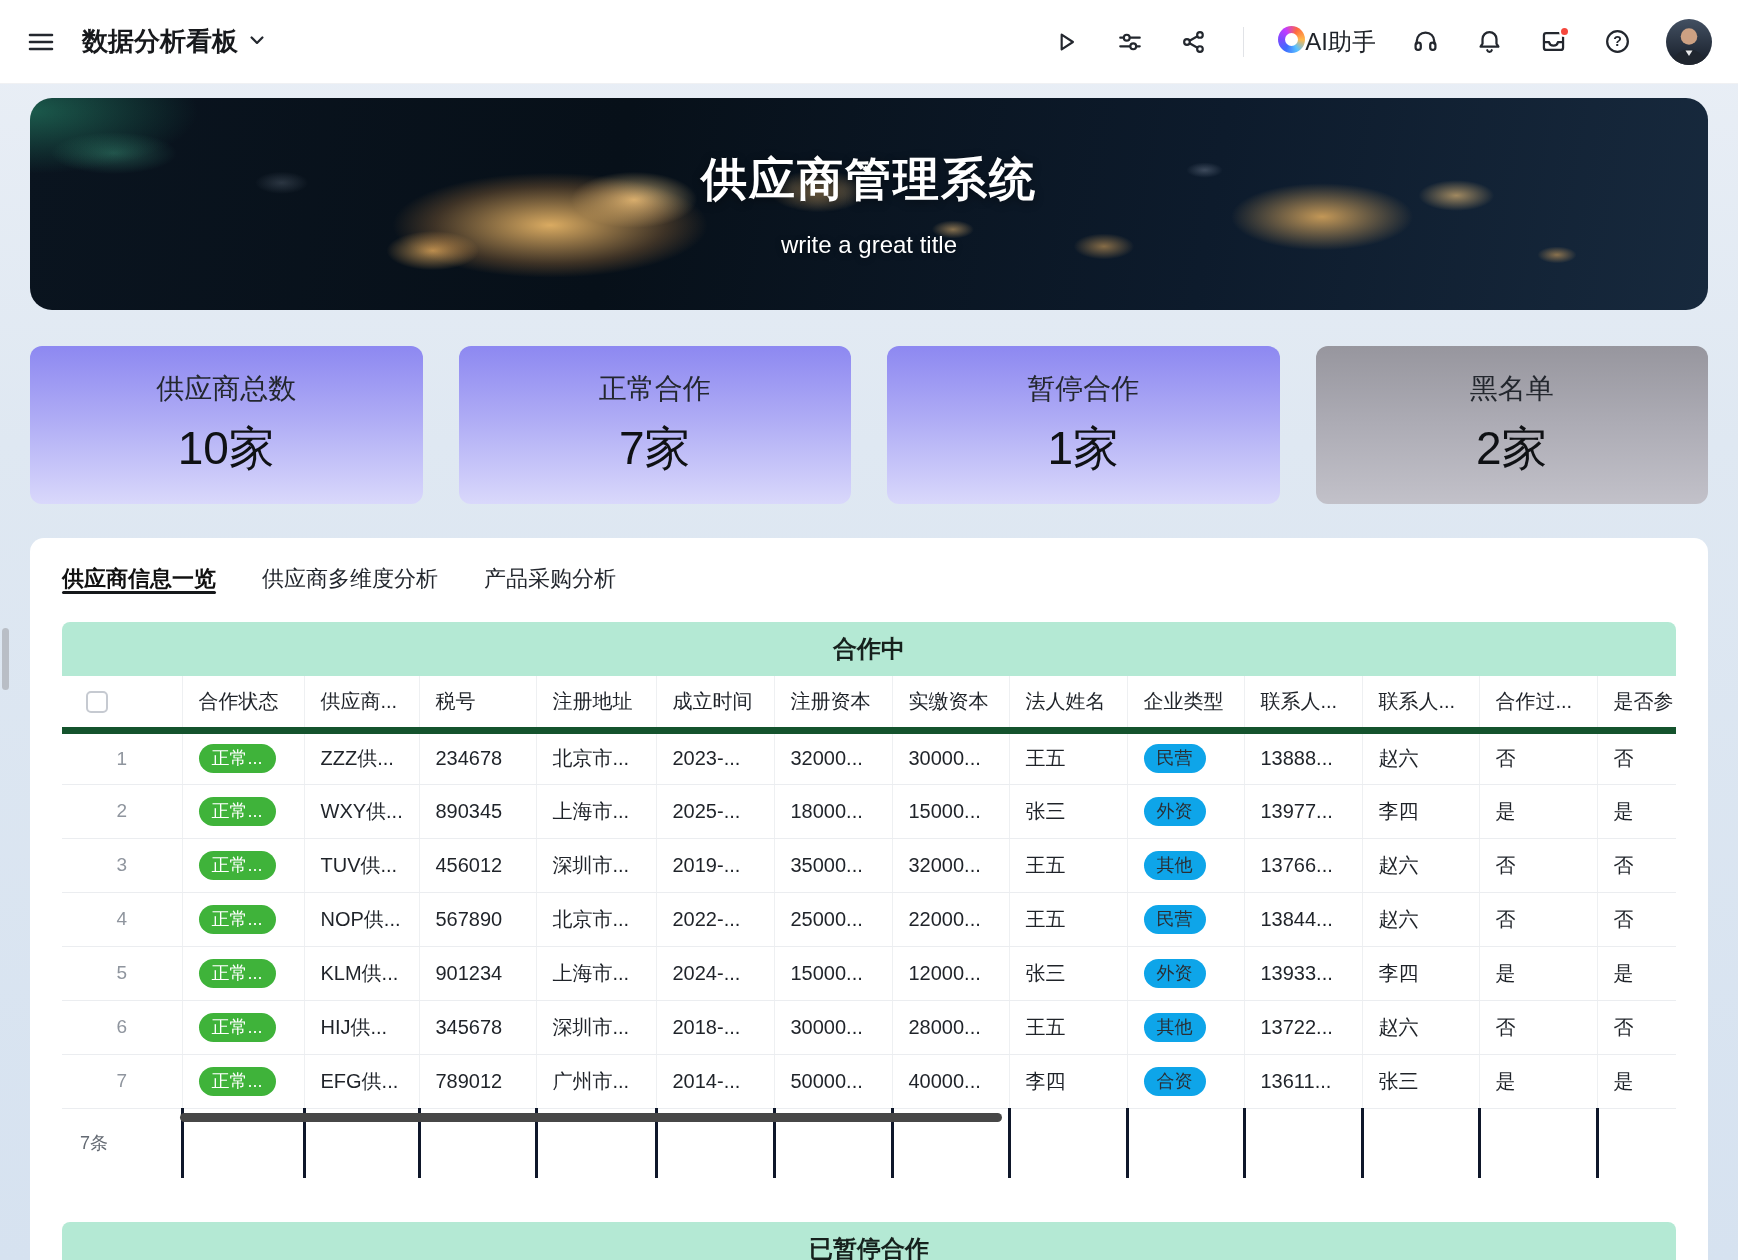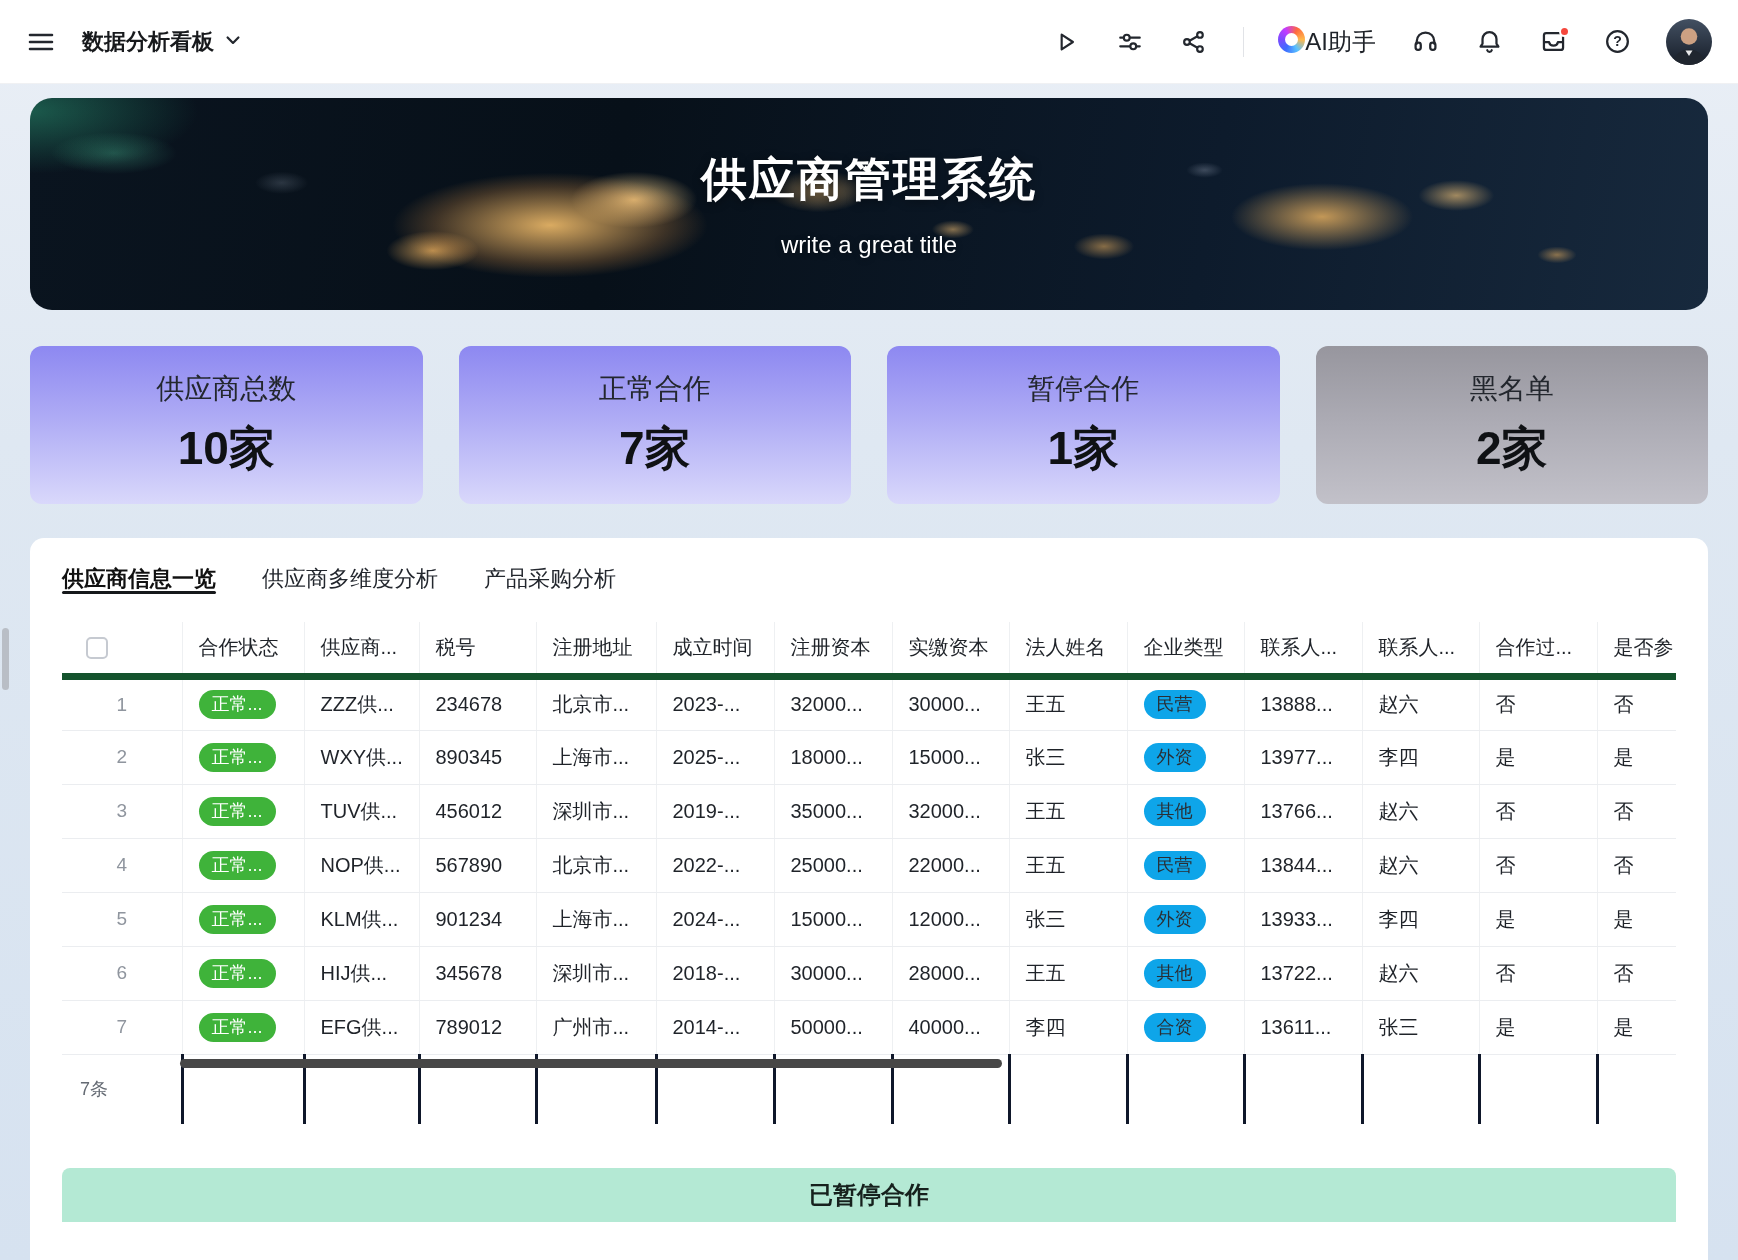--- a/index.html
+++ b/index.html
@@ -13,21 +13,21 @@
 
   
   .topbar {
     height:84px; background:#ffffff; display:flex; align-items:center;
     padding:0 26px; border-bottom:1px solid #f0f1f3;
   }
   .tb-left { display:flex; align-items:center; }
   .icon-btn { width:30px; height:30px; display:flex; align-items:center; justify-content:center; cursor:pointer; position:relative; }
   .icon-btn svg { display:block; }
   .tb-title-group { display:flex; align-items:center; gap:10px; margin-left:26px; cursor:pointer; }
-  .tb-title { font-size:22px; font-weight:700; color:#17191c;text-align:right; }
+  .tb-title { font-size:26px; font-weight:700; color:#17191c;text-align:right; }
   .tb-right { margin-left:auto; display:flex; align-items:center; gap:34px; }
   .divider { width:1px; height:30px; background:#e1e3e7; }
   .ai-group { display:flex; align-items:flex-start; cursor:pointer; }
   .ai-logo { width:27px; height:27px; border-radius:50%; position:relative;
     background:conic-gradient(from 210deg,#3d6bff,#7a4bff,#c43bff,#ff6a3d,#ffb84b,#59c1ff,#3d6bff); }
   .ai-logo::after { content:""; position:absolute; inset:7px; background:#fff; border-radius:50%; }
   .ai-label { font-size:24px; font-weight:500; color:#1f2329; }
   .red-dot { position:absolute; top:-1px; right:-2px; width:11px; height:11px; background:#f5473d; border-radius:50%; border:2px solid #fff; }
   .avatar { width:46px; height:46px; border-radius:50%; overflow:hidden; display:block; cursor:pointer; }
 
@@ -53,21 +53,21 @@
   .hero-inner { position:absolute; inset:0; display:flex; flex-direction:column; align-items:center; justify-content:center; color:#fff; }
   .hero-title { font-size:46px; font-weight:700; letter-spacing:2px; text-shadow:0 2px 10px rgba(0,0,0,.45); }
   .hero-sub { margin-top:20px; font-size:24px; font-weight:500; text-shadow:0 1px 6px rgba(0,0,0,.4); }
 
   
   .stats { display:flex; gap:36px; margin:36px 30px 0; }
   .stat-card { flex:1; height:158px; border-radius:12px; display:flex; flex-direction:column; align-items:center; justify-content:center; }
   .stat-card.purple { background:linear-gradient(180deg,#8d88f1 0%,#aeabf5 45%,#d9d8fb 100%); }
   .stat-card.gray   { background:linear-gradient(180deg,#97969e 0%,#adacb5 50%,#c2c1c9 100%); }
   .stat-label { font-size:28px; font-weight:500; color:#23272e; }
-  .stat-value { font-size:46px; font-weight:700; color:#0f1114; margin-top:10px; }
+  .stat-value { font-size:46px; font-weight:400; color:#0f1114; margin-top:10px; }
 
   
   .panel { margin:34px 30px 0; background:#fff; border-radius:14px 14px 0 0; padding:26px 32px 60px; min-height:700px; }
   .tabs { display:flex; gap:46px; }
   .tab { font-size:22px; color:#23272e; position:relative; cursor:pointer; white-space:nowrap; }
   .tab.active { font-weight:700; color:#111; }
   .tab.active::after { content:""; position:absolute; left:0; right:0; bottom:0; height:3px; background:#16181b; border-radius:2px; }
 
   
   .table-section { margin-top:28px; }
@@ -208,20 +208,21 @@
   </section>
 
   <section class="panel">
     <div class="tabs">
       <div class="tab active">供应商信息一览</div>
       <div class="tab">供应商多维度分析</div>
       <div class="tab">产品采购分析</div>
     </div>
 
     <div class="table-section">
+      <div class="group-header">合作中</div>
       <div class="table-wrap">
         <table>
           <colgroup>
             <col style="width:120px">
               <col style="width:122px">
               <col style="width:115px">
               <col style="width:117px">
             <col style="width:120px">
               <col style="width:118px">
               <col style="width:118px">

